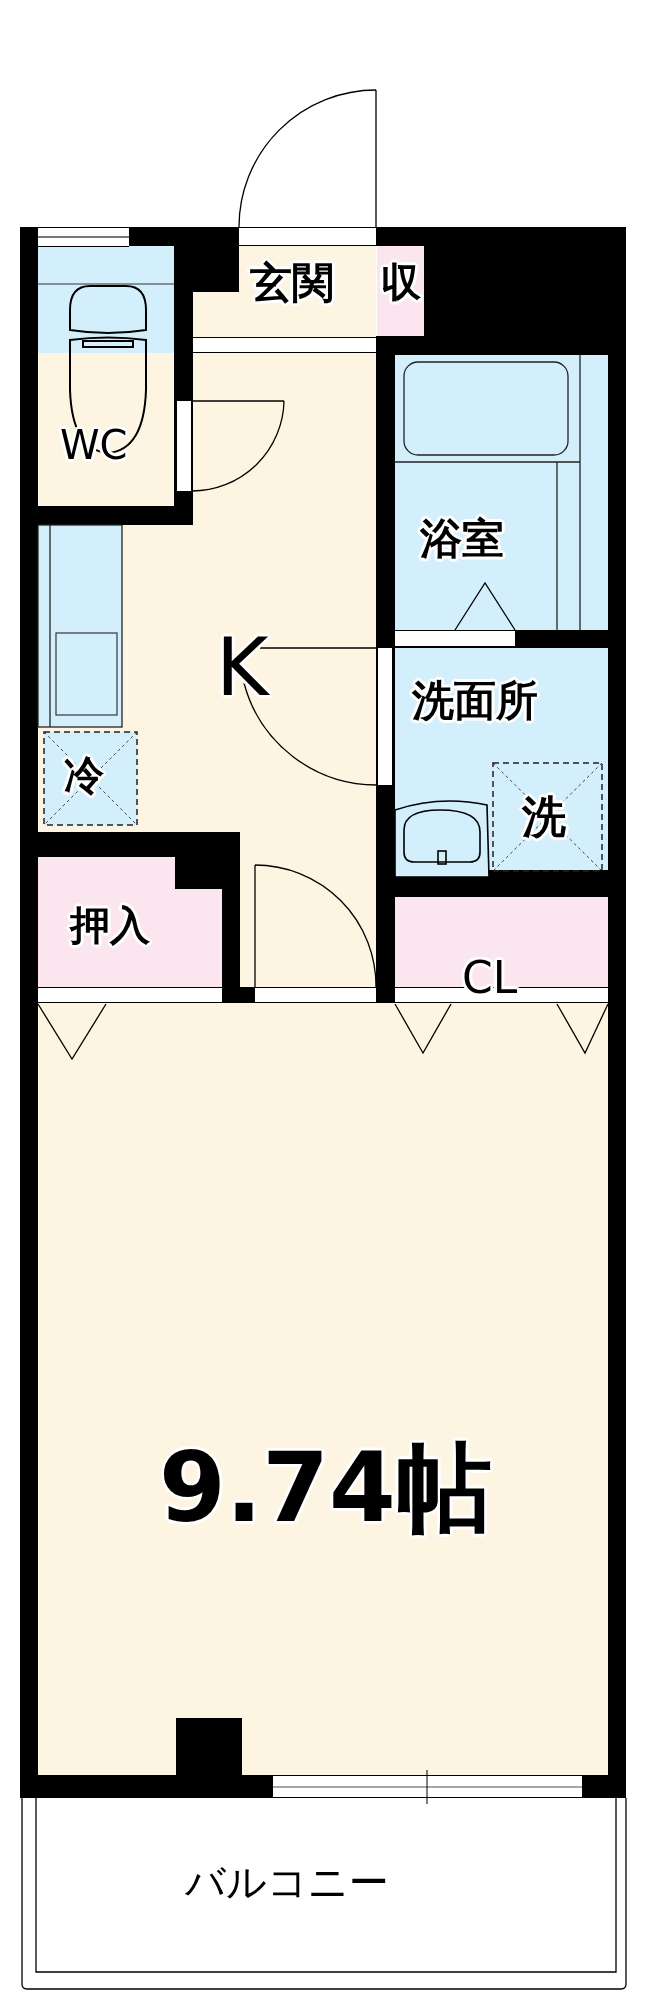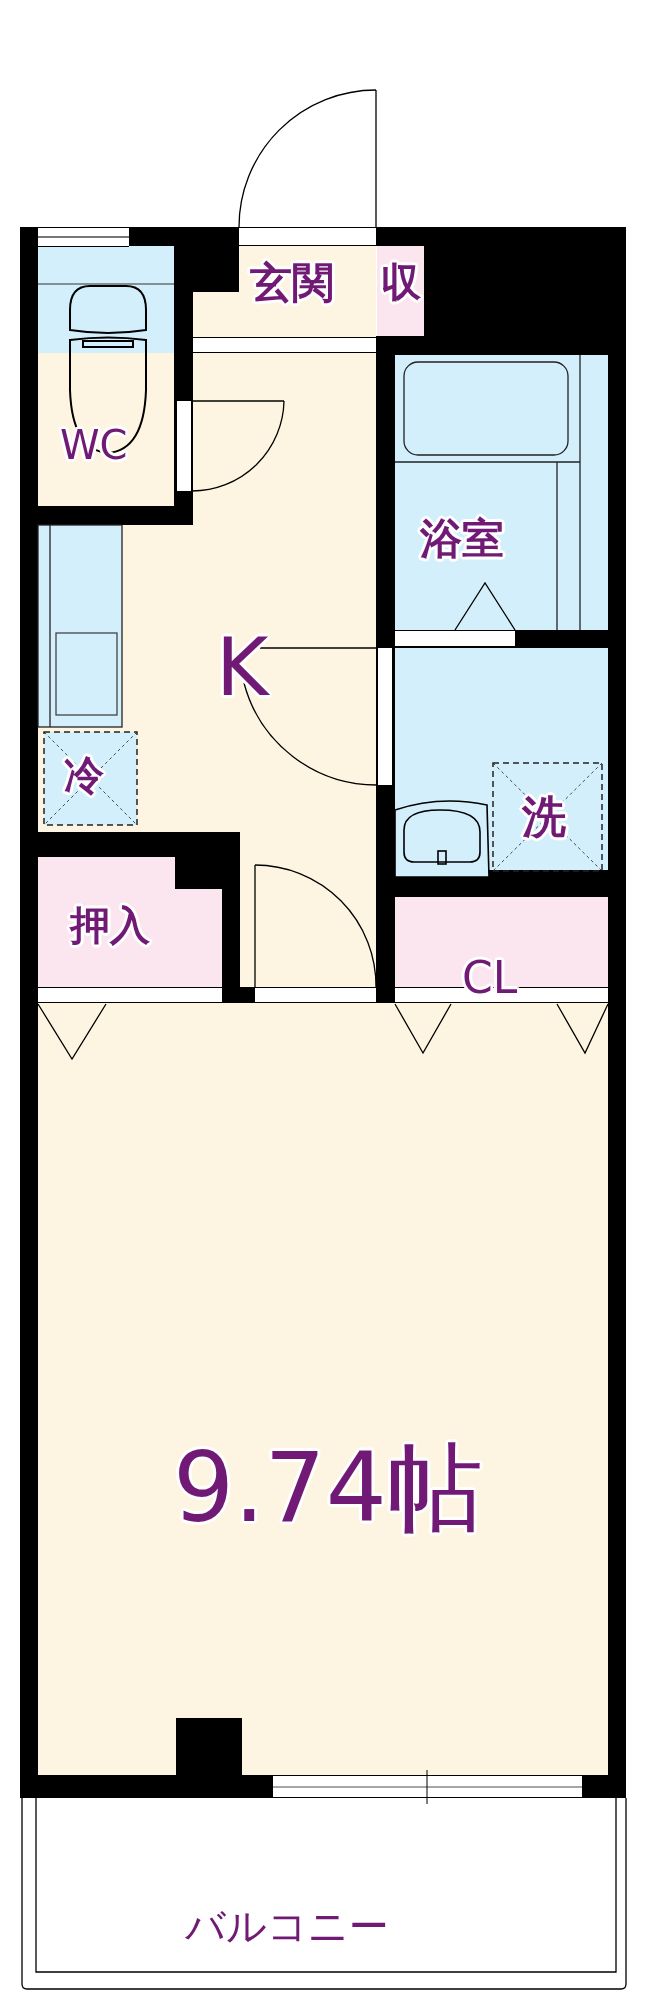--- a/index.html
+++ b/index.html
@@ -8,30 +8,30 @@
     .wall { position: absolute; background: #000000; }
     .room { position: absolute; }
     .blue { background: #d4effc; }
     .beige { background: #fdf5e1; }
     .pink { background: #fbe6ef; }
     .opening { position: absolute; background: #ffffff; border-top: 1.5px solid #000; border-bottom: 1.5px solid #000; box-sizing: border-box; }
     .vopening { position: absolute; background: #ffffff; border-left: 1.5px solid #000; border-right: 1.5px solid #000; box-sizing: border-box; }
     .label {
       position: absolute;
       font-family: "DejaVu Sans", sans-serif;
-      color: #701a75;
+      color: #000000;
       font-weight: bold;
       white-space: nowrap;
       text-align: center;
       line-height: 1;
       text-shadow:
         3px 0 0 #fff, -3px 0 0 #fff, 0 3px 0 #fff, 0 -3px 0 #fff,
         2px 2px 0 #fff, -2px -2px 0 #fff, 2px -2px 0 #fff, -2px 2px 0 #fff;
     }
-    .label.plain { text-shadow: none; font-weight: normal; margin-top: 44px; }
+    .label.plain { text-shadow: none; font-weight: normal; }
     svg.overlay { position: absolute; left: 0; top: 0; }
   </style>
 </head>
 <body>
 
 <div class="plan">
 
   <div class="room blue" style="left:38px;top:246px;width:136px;height:260px;"></div>
   <div class="room beige" style="left:239px;top:246px;width:137px;height:92px;"></div>
   <div class="room beige" style="left:193px;top:292px;width:46px;height:46px;"></div>
@@ -172,20 +172,21 @@
       <path d="M22 1798 L22 1984 Q22 1989 27 1989 L621 1989 Q626 1989 626 1984 L626 1798"></path>
       <path d="M36 1798 L36 1972 L616 1972 L616 1798"></path>
     </g>
   </svg>
 
   <div class="label" style="left:250px;top:262px;font-size:42px;">玄関</div>
   <div class="label" style="left:381px;top:262px;font-size:40px;">収</div>
   <div class="label" style="left:60px;top:425px;font-size:40px;font-weight:normal;">WC</div>
   <div class="label" style="left:420px;top:518px;font-size:42px;">浴室</div>
   <div class="label" style="left:216px;top:628px;font-size:80px;font-weight:normal;">K</div>
+  <div class="label" style="left:412px;top:680px;font-size:42px;">洗面所</div>
   <div class="label" style="left:522px;top:795px;font-size:44px;">洗</div>
   <div class="label" style="left:64px;top:755px;font-size:40px;">冷</div>
   <div class="label" style="left:70px;top:905px;font-size:40px;">押入</div>
   <div class="label" style="left:462px;top:920px;font-size:44px;font-weight:normal;margin-top:36px;">CL</div>
-  <div class="label" style="left:173px;top:1440px;font-size:96px;width:300px;font-weight:normal;">9.74帖</div>
+  <div class="label" style="left:159px;top:1440px;font-size:96px;width:300px;font-weight:bold;">9.74帖</div>
   <div class="label plain" style="left:185px;top:1862px;font-size:40px;">バルコニー</div>
 
 </div>
 
 </body></html>

